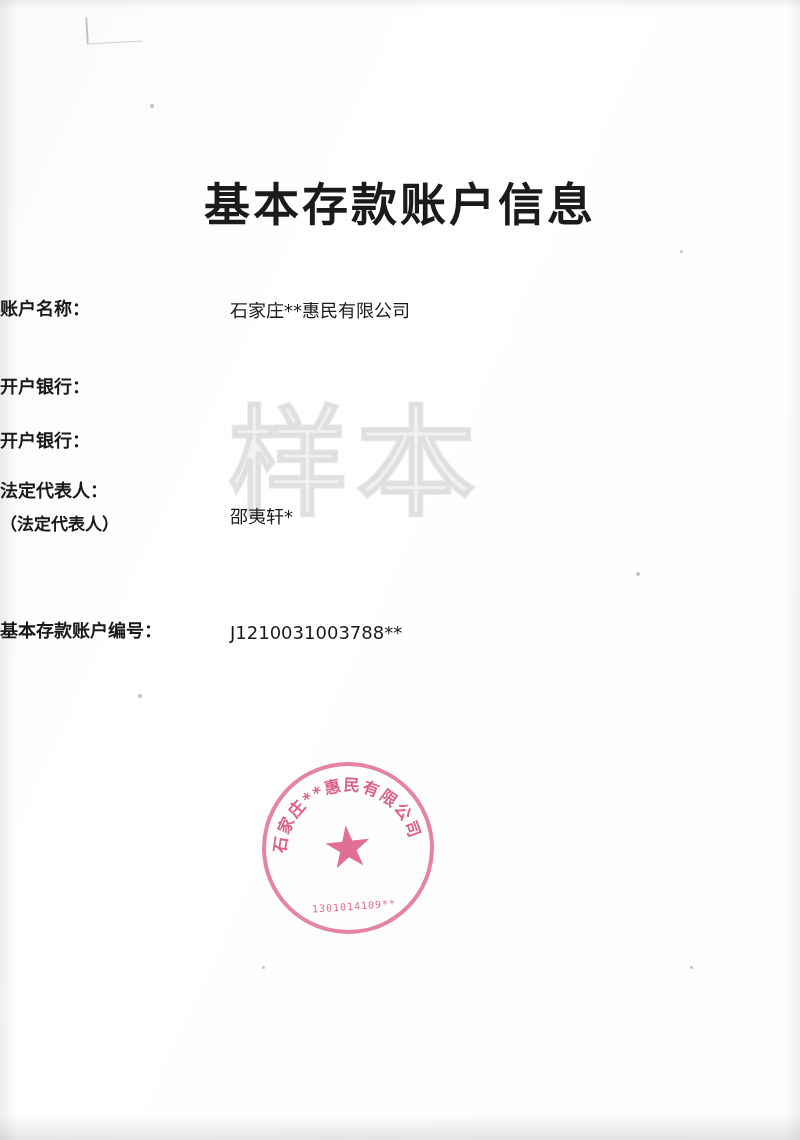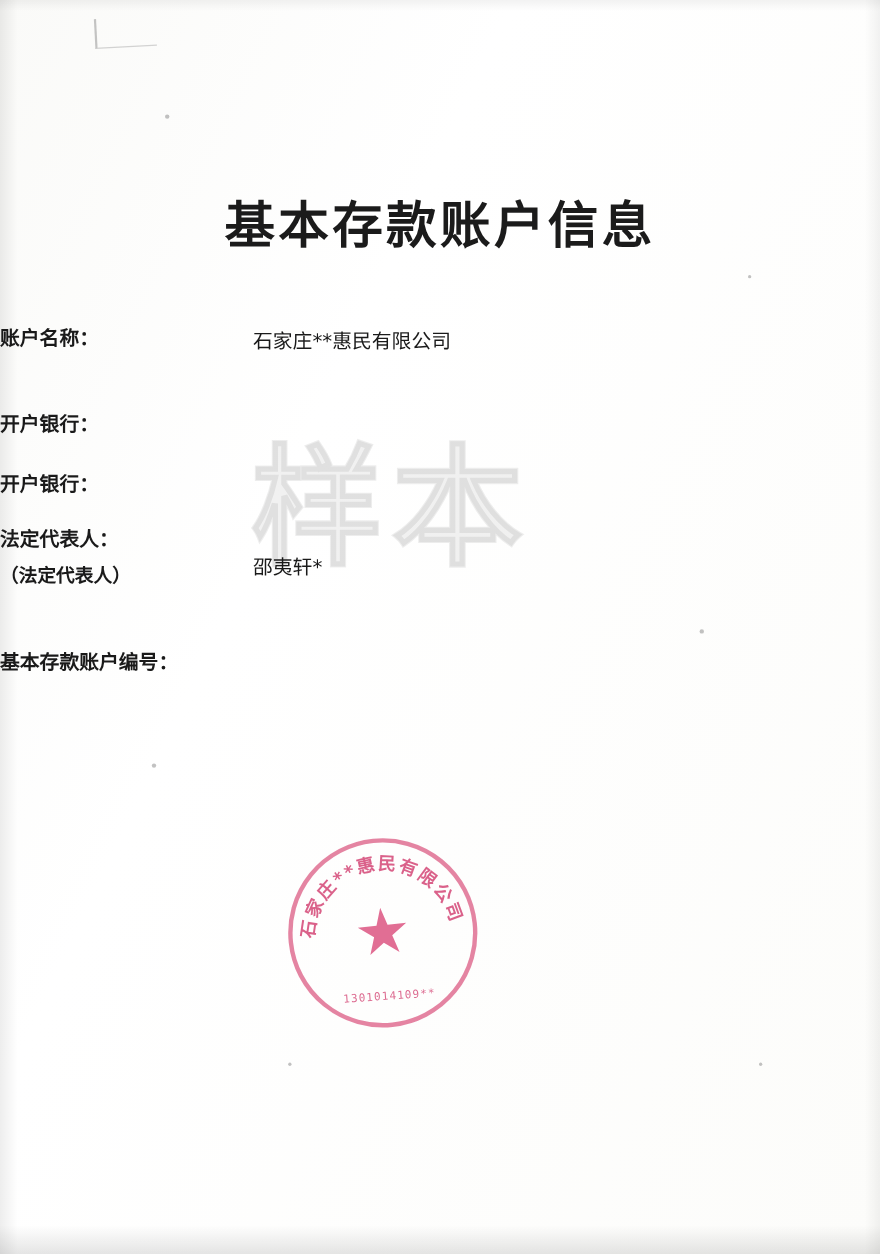--- a/index.html
+++ b/index.html
@@ -138,21 +138,21 @@
     padding-right: 40px;
     font-family: "DejaVu Sans", sans-serif;
     font-size: 18px;
     color: #1a1a1a;
     line-height: 30px;
     word-break: break-all;
   }
   .row-name   { margin-bottom: 48px; }
   .row-number { margin-bottom: 26px; }
   .row-bank   { margin-bottom: 22px; align-items: center; }
-  .row-rep    { margin-bottom: 50px; }
+  .row-rep    { margin-bottom: 78px; }
   .row-code .field-label { width: 230px; }
 
   
   .row-rep .field-value { padding-top: 24px; }
 
   
   .seal {
     position: absolute;
     left: 262px;
     top: 762px;
@@ -259,20 +259,21 @@
     <div class="field-row row-rep">
       <div class="field-label">
         <span>法定代表人：</span>
         <span class="sub">（法定代表人）</span>
       </div>
       <div class="field-value">邵夷轩*</div>
     </div>
 
     <div class="field-row row-code">
       <div class="field-label">基本存款账户编号：</div>
+      <div class="field-value">J1210031003788**</div>
     </div>
 
   </div>
 
   <div class="seal">
     <div class="seal-inner">
       <svg class="seal-arc-text" viewBox="0 0 172 172">
         <defs>
           <path id="sealArc" d="M 20,92 A 66,66 0 0 1 152,92" fill="none"></path>
         </defs>

